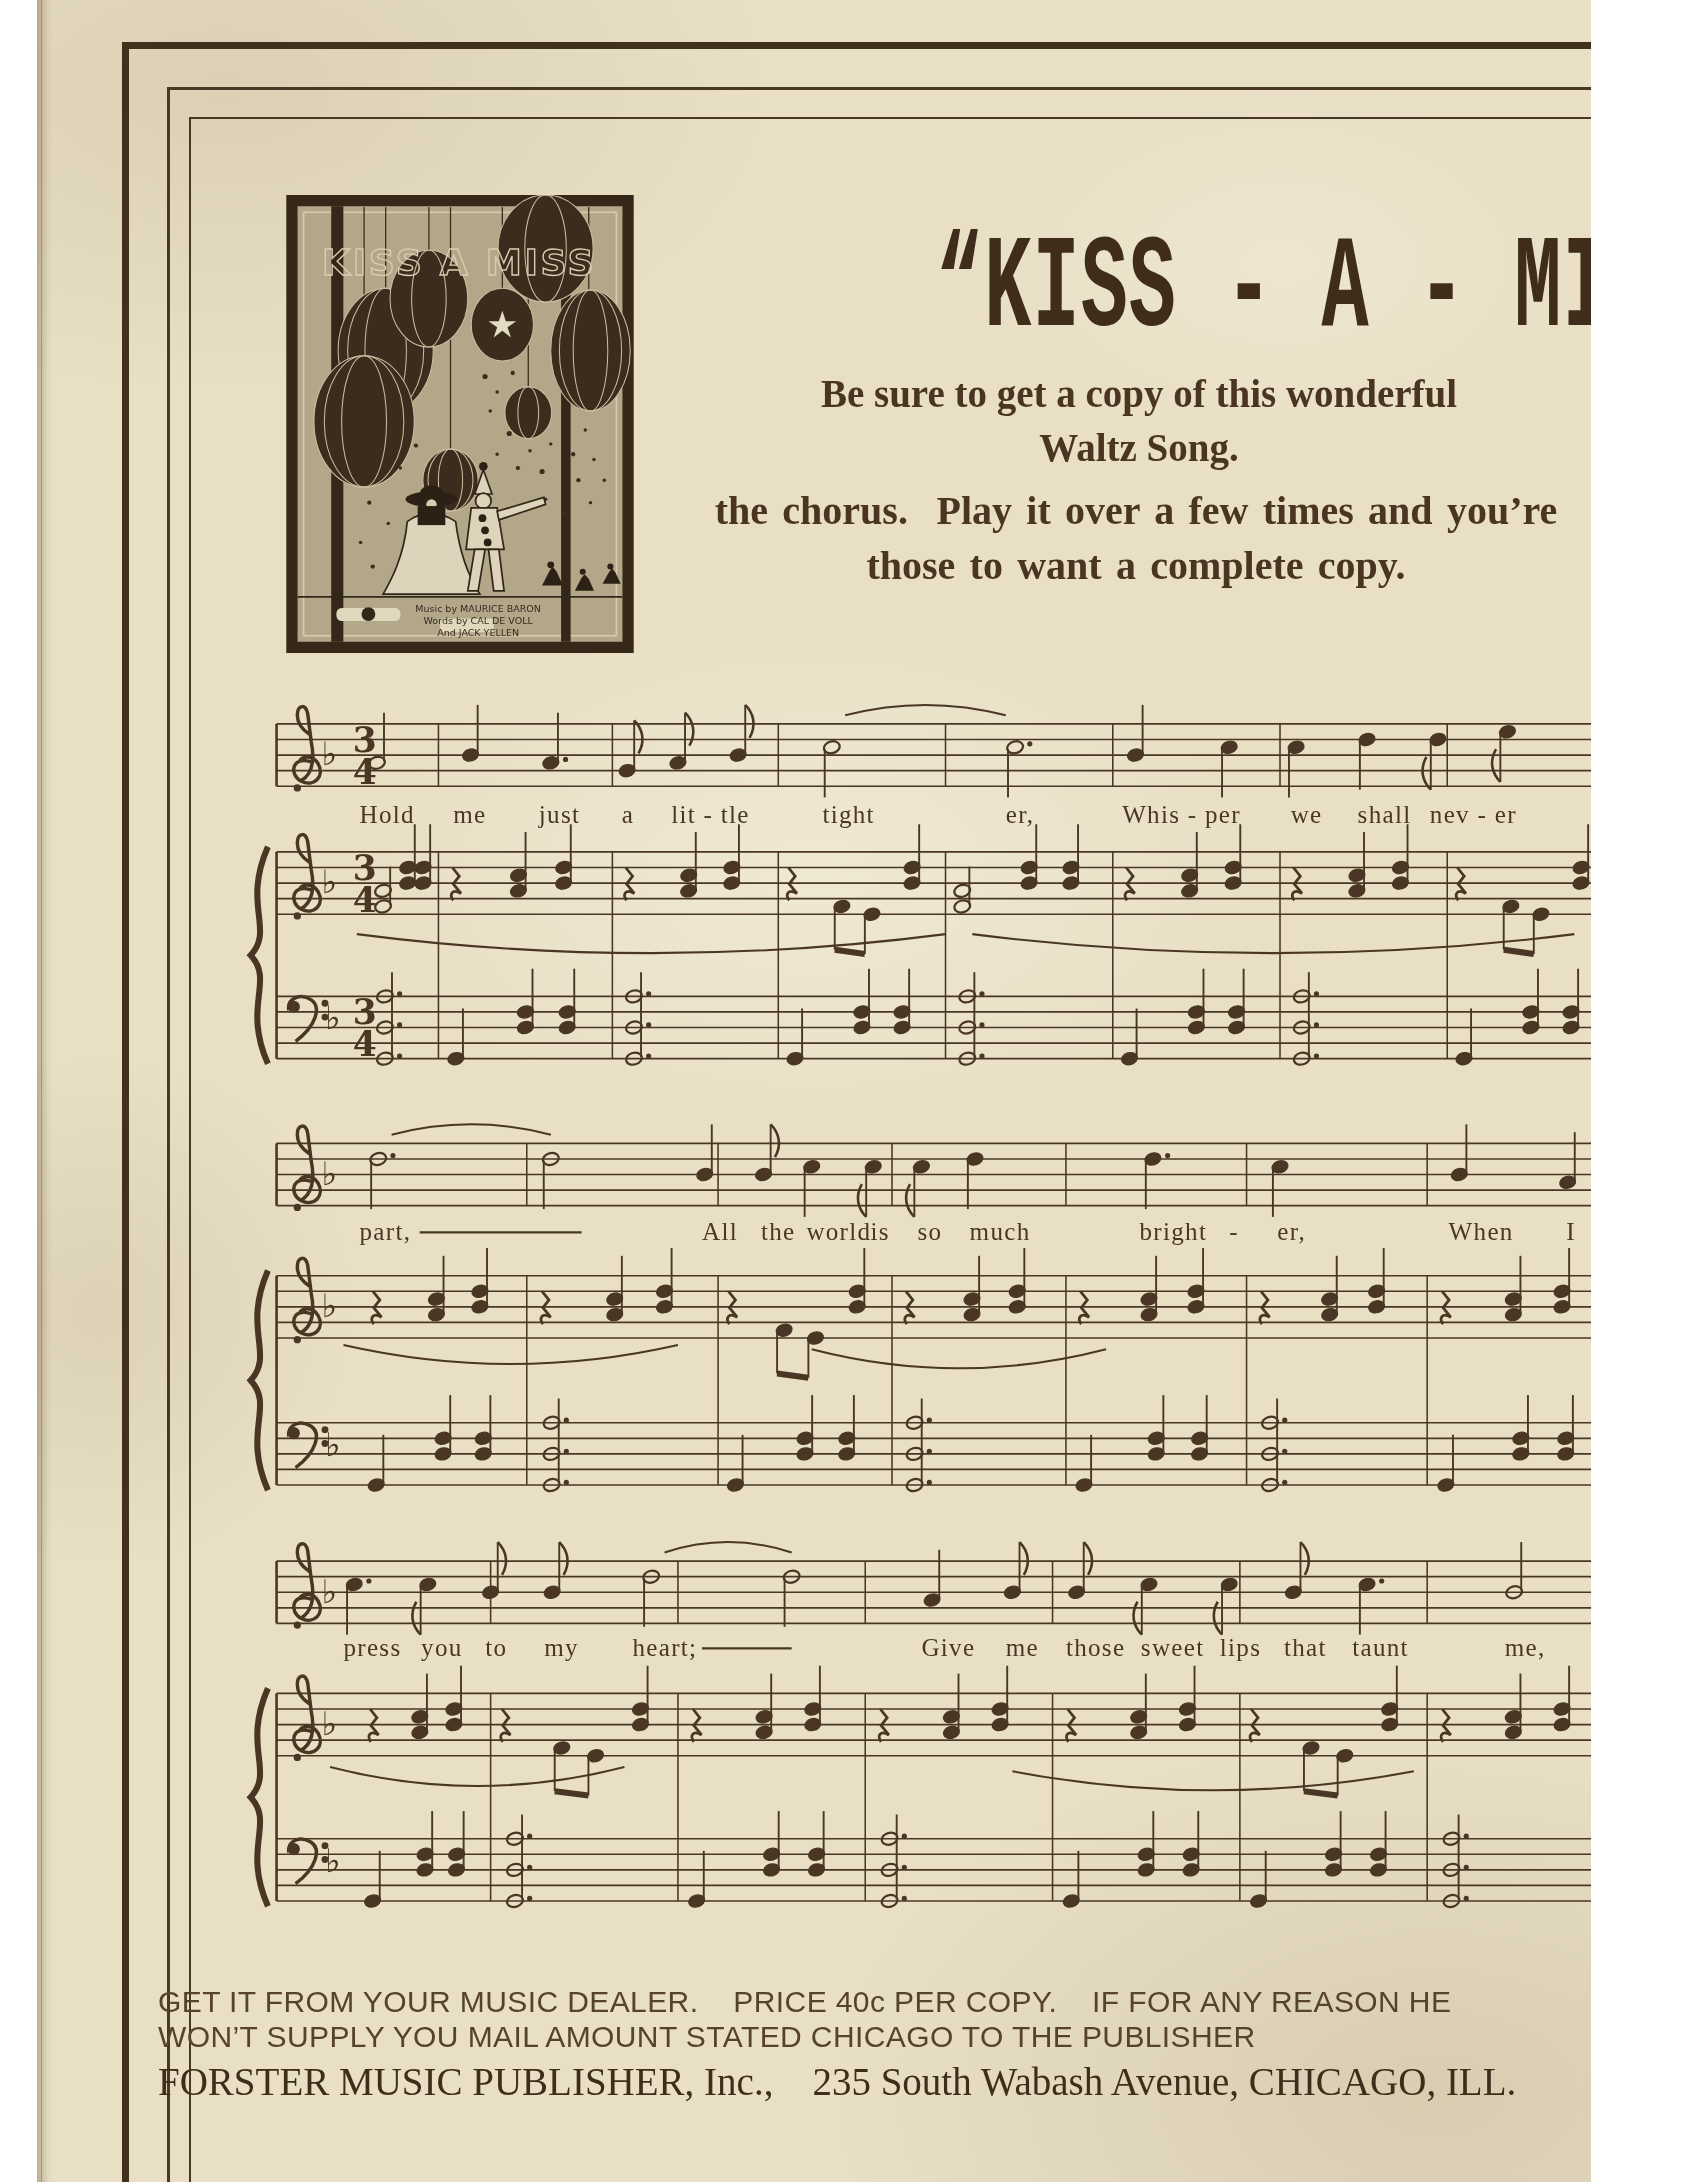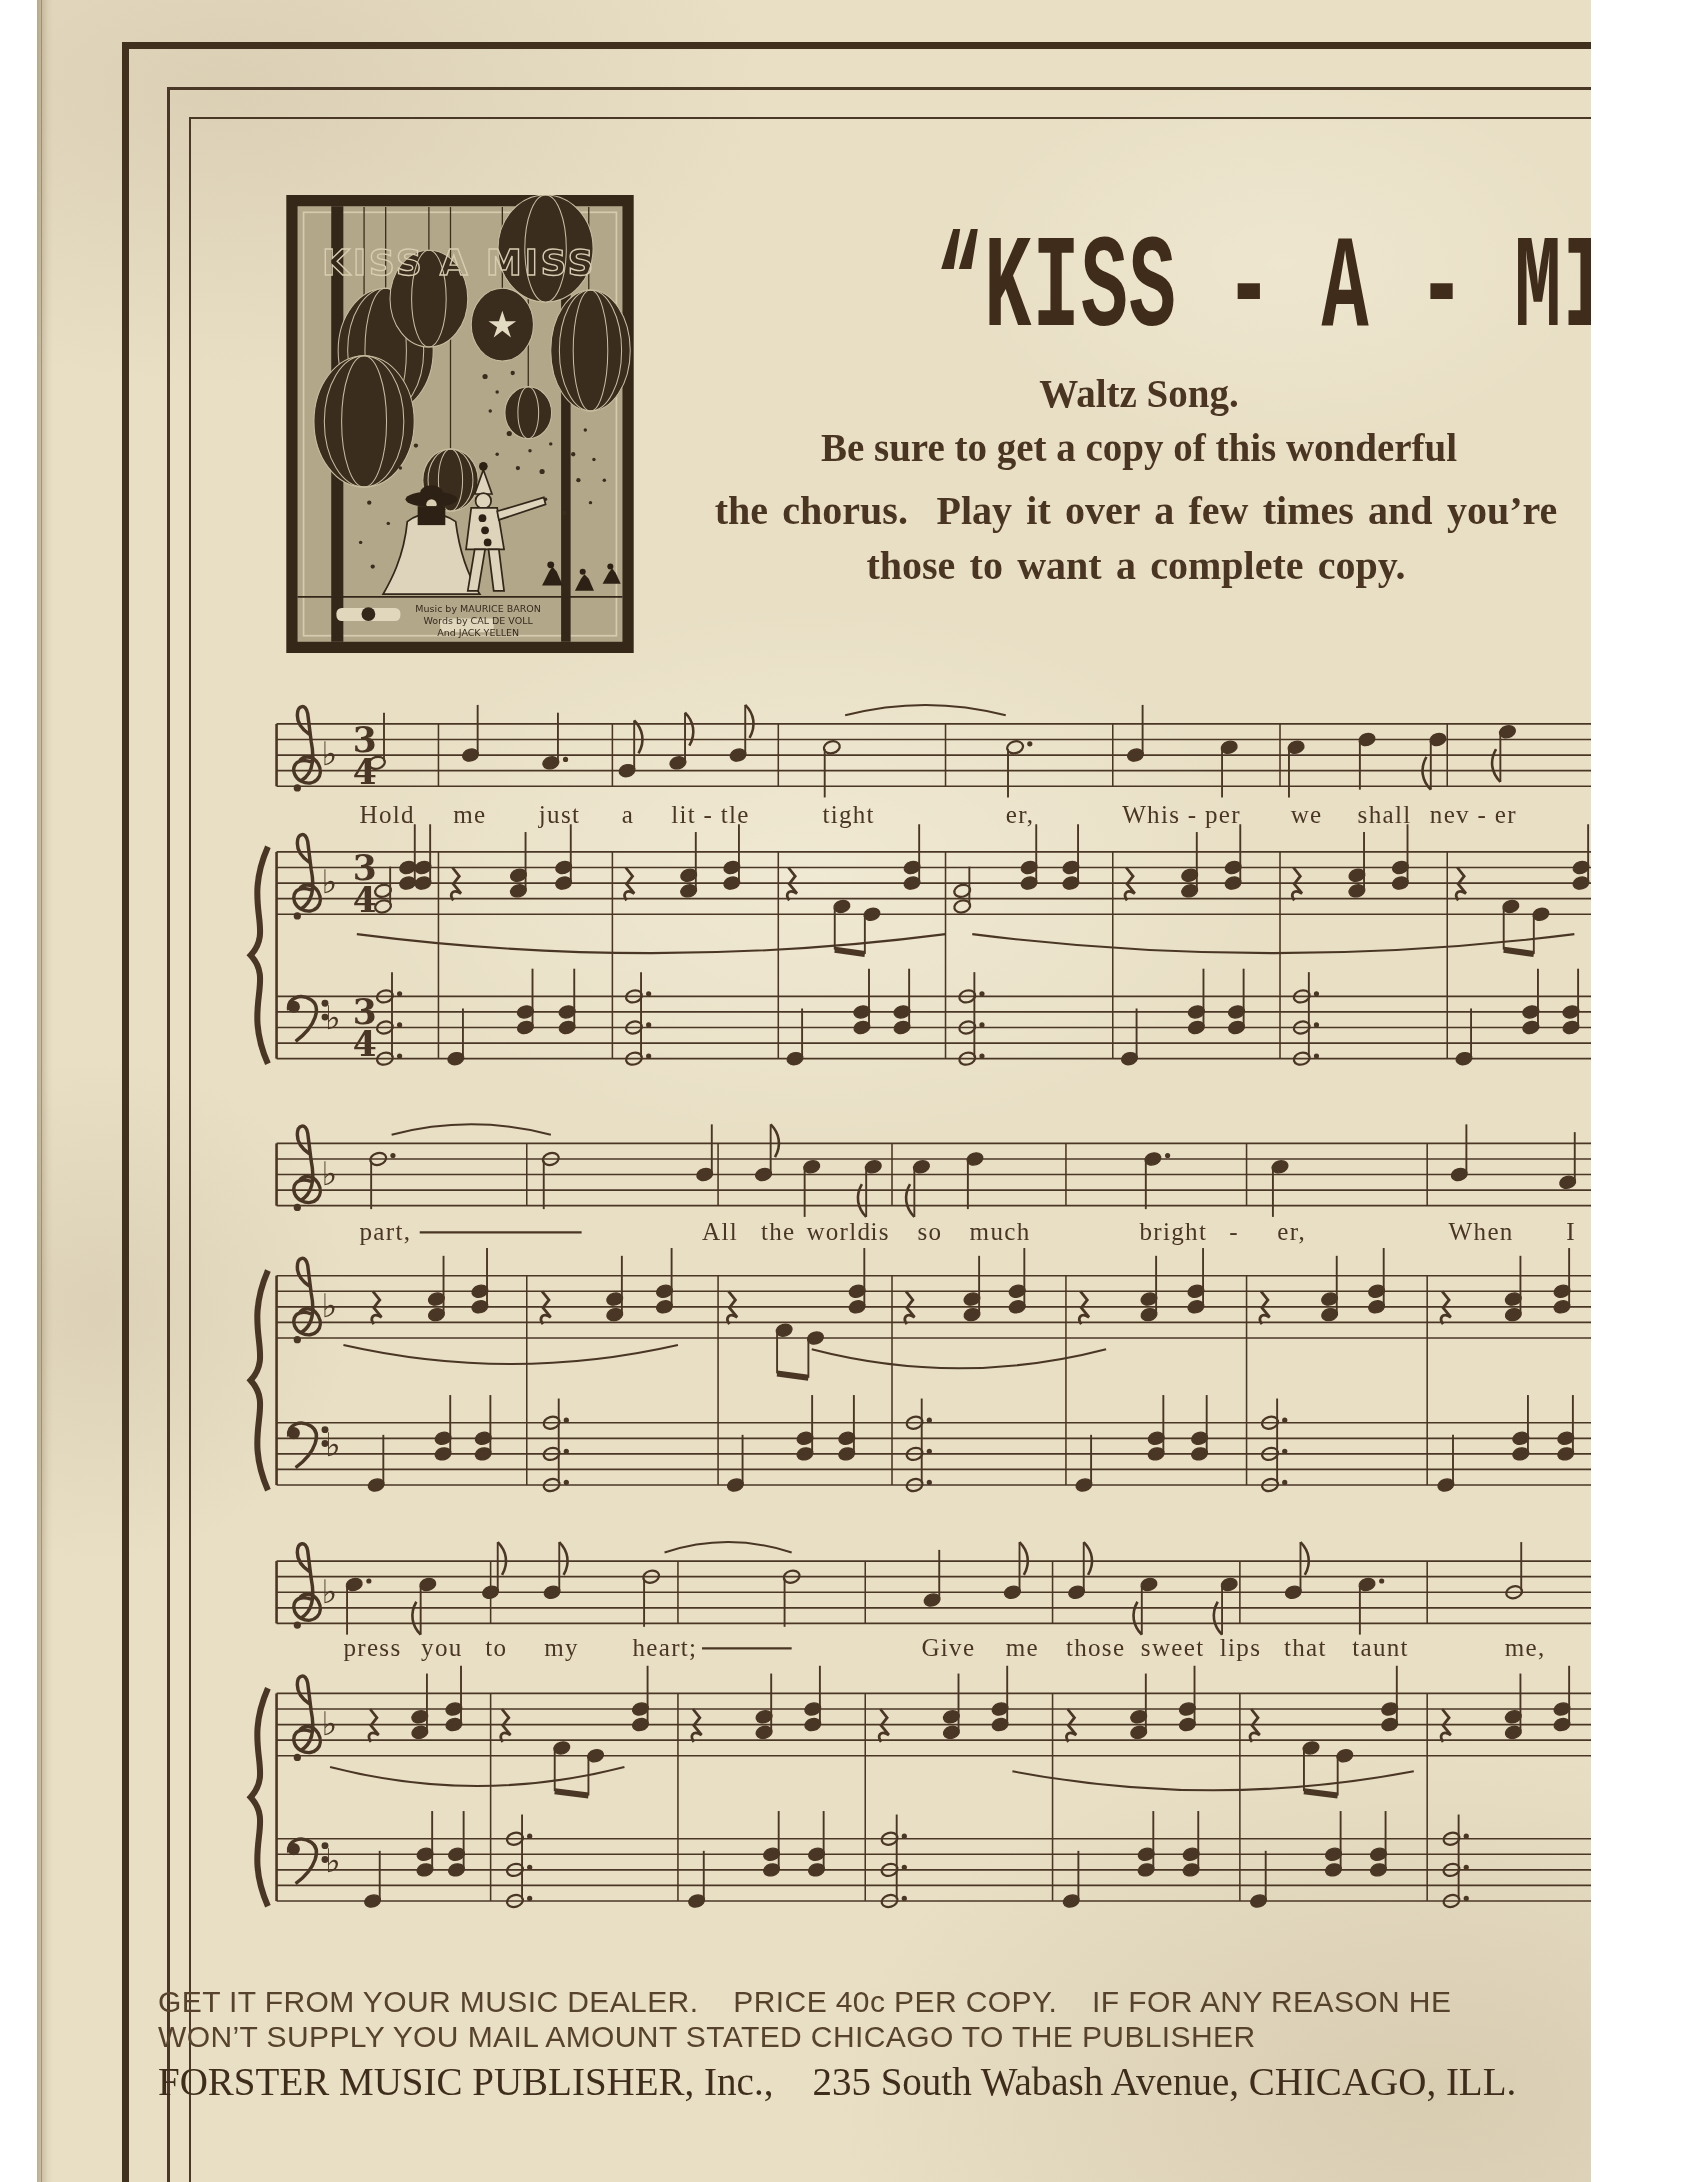--- a/index.html
+++ b/index.html
@@ -151,22 +151,22 @@
       <text x="222" y="482" text-anchor="middle">Music by MAURICE BARON</text>
       <text x="222" y="496" text-anchor="middle">Words by CAL DE VOLL</text>
       <text x="222" y="510" text-anchor="middle">And JACK YELLEN</text>
     </g>
   </svg>
 
   <div class="header-title">
     <span class="squeeze">“KISS - A - MISS”</span>
   </div>
   <div class="subhead">
+    <div>Be sure to get a copy of this wonderful</div>
     <div>Waltz Song.</div>
-    <div>Be sure to get a copy of this wonderful</div>
   </div>
   <div class="para">
     <div>the chorus.&nbsp; Play it over a few times and you’re</div>
     <div>those to want a complete copy.</div>
   </div>
 
   <svg id="music-svg" class="music-svg" width="1683" height="2183" viewBox="0 0 1946 2524">
       <g>
         <line x1="277" y1="837" x2="1824" y2="837" stroke="#4a3624" stroke-width="1.9"></line>
         <line x1="277" y1="855" x2="1824" y2="855" stroke="#4a3624" stroke-width="1.9"></line>

